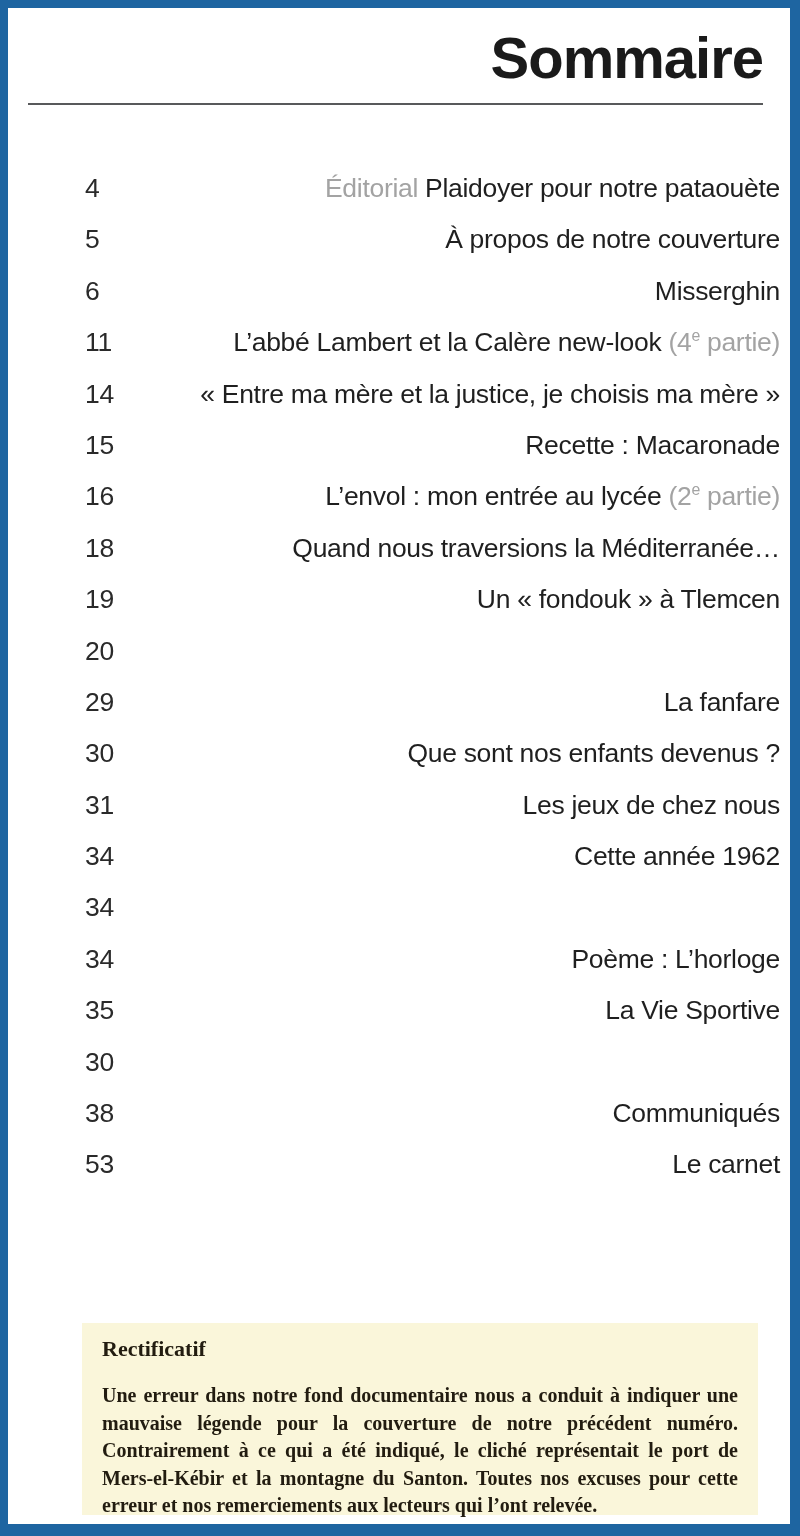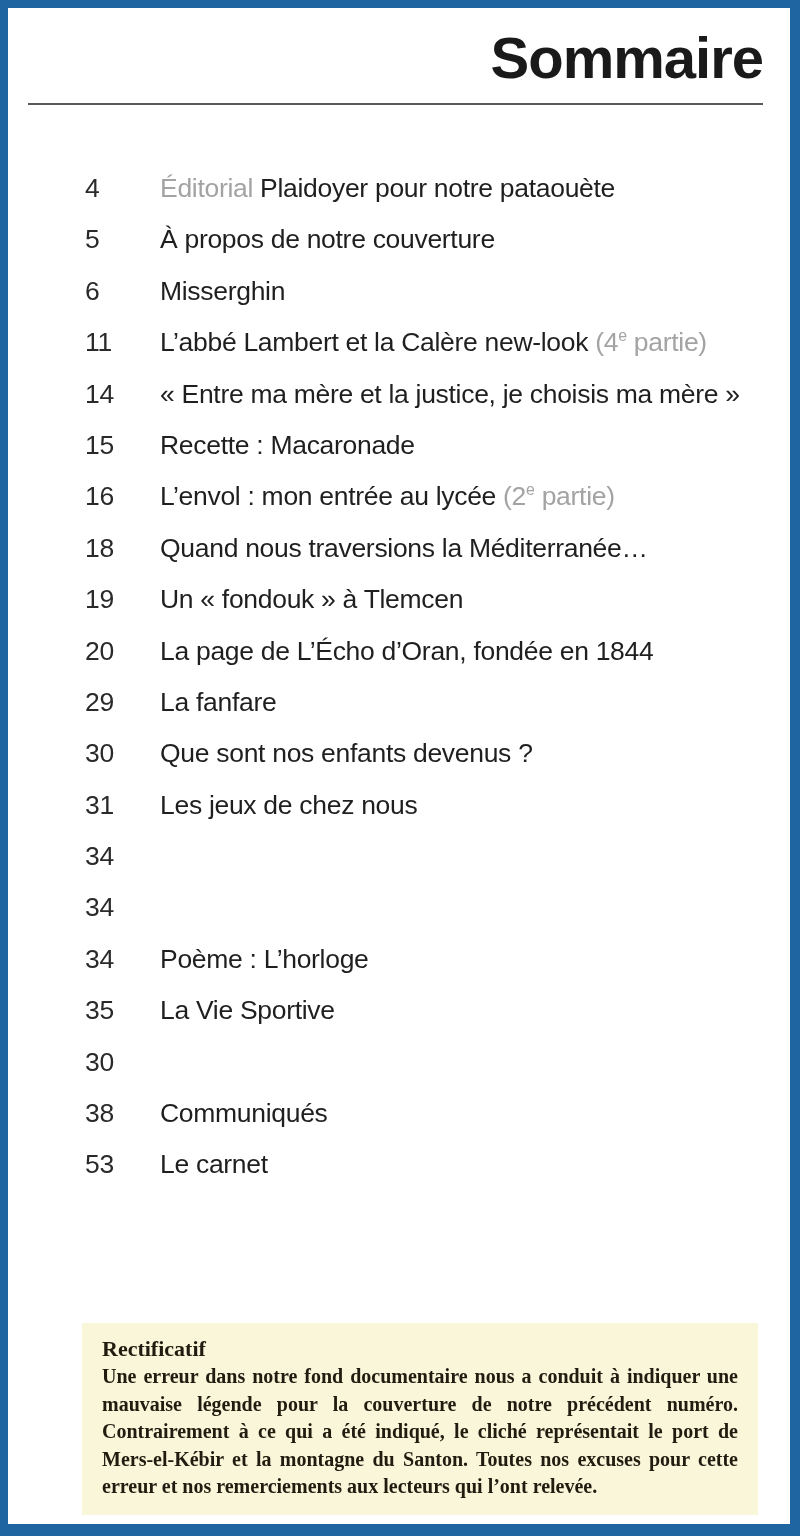--- a/index.html
+++ b/index.html
@@ -49,40 +49,40 @@
     height:51.4px;
     font-size:26.5px;
     letter-spacing:-0.3px;
     color:var(--text-color);
     white-space:nowrap;
   }
   .toc-num{
     flex:0 0 75px;
     color:#2a2a2a;
   }
-  .toc-title{flex:1;}
+  .toc-title{flex:1;text-align:right;}
   .gray{color:var(--muted-gray);}
   .toc-title sup{
     font-size:60%;
     vertical-align:super;
     line-height:0;
   }
   .notice{
     position:absolute;
     left:74px;top:1315px;
     width:676px;height:192px;
     background:var(--notice-bg);
     padding:13px 20px 14px 20px;
     font-family:"Liberation Serif",serif;
     color:var(--notice-text);
   }
   .notice-heading{
     font-size:22px;
     font-weight:bold;
-    margin-bottom:1px;
+    margin-bottom:20px;
   }
   .notice-body{
     font-size:20px;
     font-weight:bold;
     line-height:27.5px;
     text-align:justify;
   }
 </style>
 </head>
 <body>
@@ -135,40 +135,40 @@
     <span class="toc-title"><span>Quand nous traversions la Méditerranée…</span></span>
   </div>
 
   <div class="toc-row">
     <span class="toc-num">19</span>
     <span class="toc-title"><span>Un « fondouk » à Tlemcen</span></span>
   </div>
 
   <div class="toc-row">
     <span class="toc-num">20</span>
-    <span class="toc-title"><span>La page de L’Écho d’Oran, fondée en 1844</span></span>
   </div>
 
   <div class="toc-row">
     <span class="toc-num">29</span>
     <span class="toc-title"><span>La fanfare</span></span>
   </div>
 
   <div class="toc-row">
     <span class="toc-num">30</span>
     <span class="toc-title"><span>Que sont nos enfants devenus ?</span></span>
   </div>
 
   <div class="toc-row">
     <span class="toc-num">31</span>
     <span class="toc-title"><span>Les jeux de chez nous</span></span>
   </div>
 
   <div class="toc-row">
     <span class="toc-num">34</span>
+    <span class="toc-title"><span>Cette année 1962</span></span>
   </div>
 
   <div class="toc-row">
     <span class="toc-num">34</span>
   </div>
 
   <div class="toc-row">
     <span class="toc-num">34</span>
     <span class="toc-title"><span>Poème : L’horloge</span></span>
   </div>

